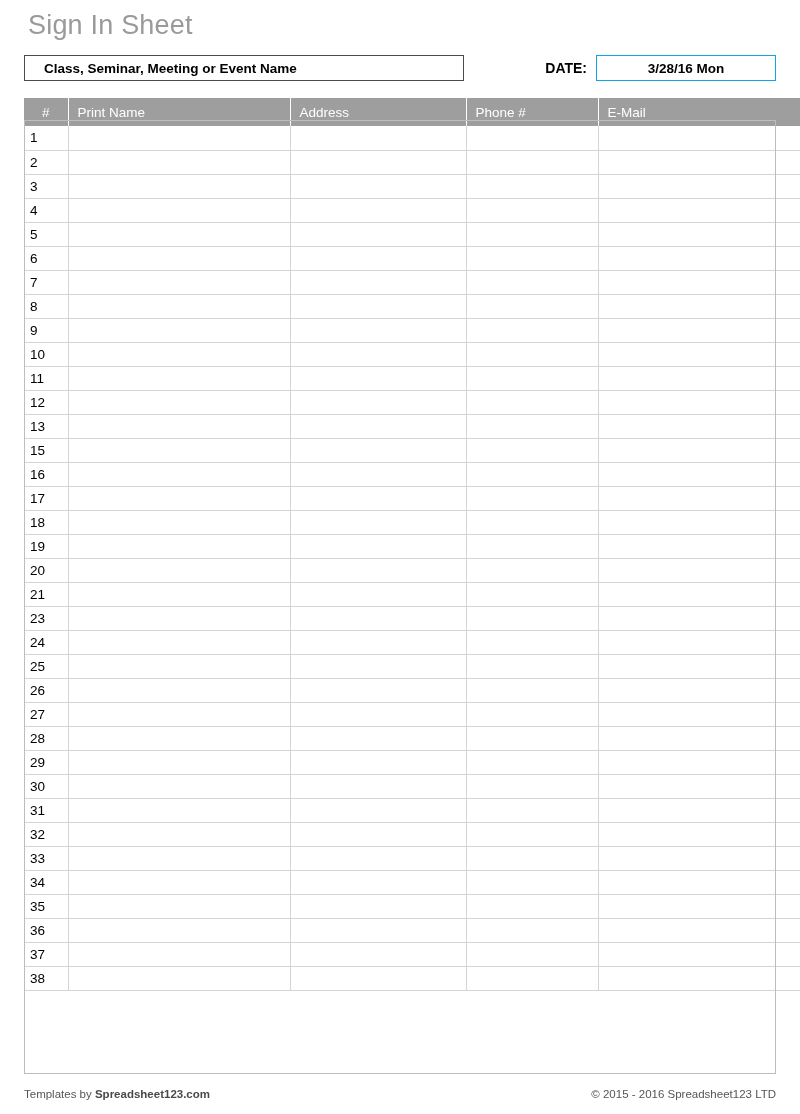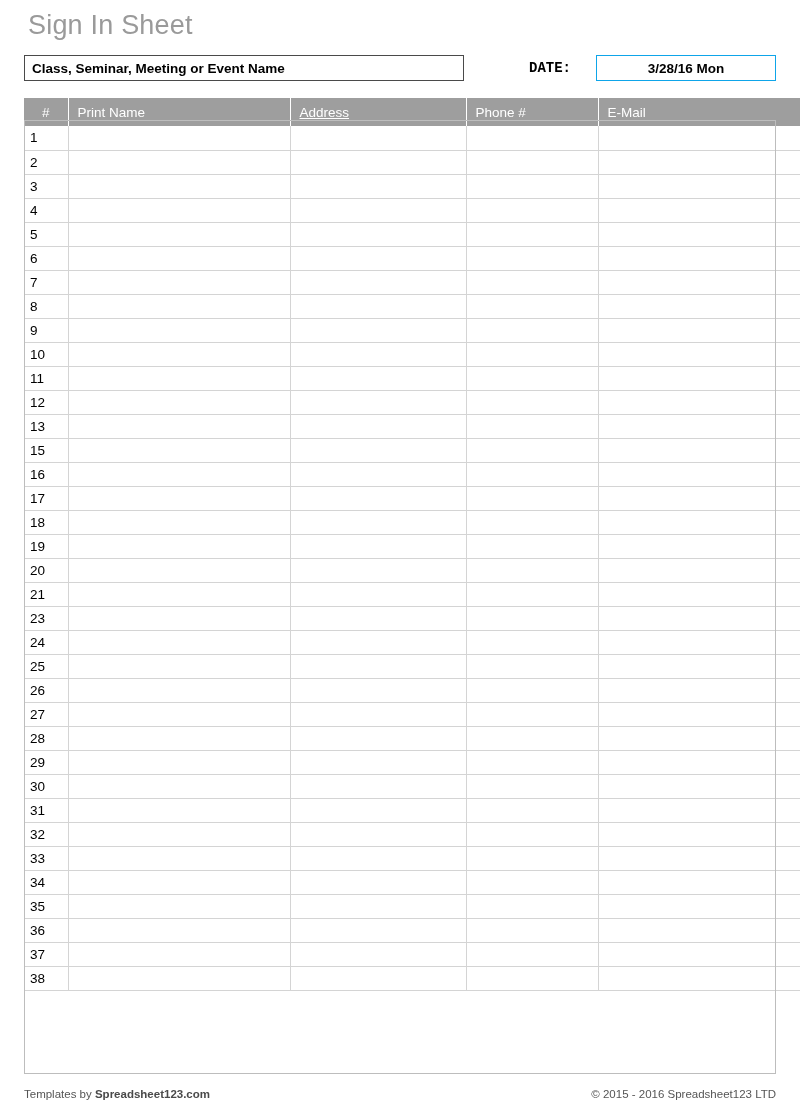--- a/index.html
+++ b/index.html
@@ -38,34 +38,33 @@
     margin-top: 8px;
     height: 26px;
   }
   .event-box {
     width: 440px;
     height: 26px;
     border: 1px solid #4a4a4a;
     box-sizing: border-box;
     display: flex;
     align-items: center;
-    padding-left: 7px;
+    padding-left: 19px;
     font-size: 13.5px;
     font-weight: bold;
     background: #ffffff;
   }
   .meta-spacer {
     flex: 1;
   }
   .date-label {
     font-size: 14px;
     font-weight: bold;
-    margin-right: 25px;
+    margin-right: 9px;
     white-space: nowrap;
-    font-family: Liberation Mono, monospace;
   }
   .date-box {
     width: 180px;
     height: 26px;
     border: 1px solid #0ea5e9;
     box-sizing: border-box;
     display: flex;
     align-items: center;
     justify-content: center;
     font-size: 13.5px;
@@ -115,21 +114,21 @@
     color: #000000;
   }
   table.sheet tbody tr td:last-child {
     border-right: none;
   }
   table.sheet tbody tr:first-child td {
     border-top: none;
   }
   .col-num   { width: 44px; }
   .col-name  { width: 222px; }
-  .col-addr  { width: 176px; text-decoration: underline; }
+  .col-addr  { width: 176px; }
   .col-phone { width: 132px; }
   .col-mail  { width: 214px; }
 
   .outer-border {
     position: absolute;
     left: 24px;
     top: 120px;
     width: 752px;
     height: 954px;
     border: 1px solid #bdbdbd;

